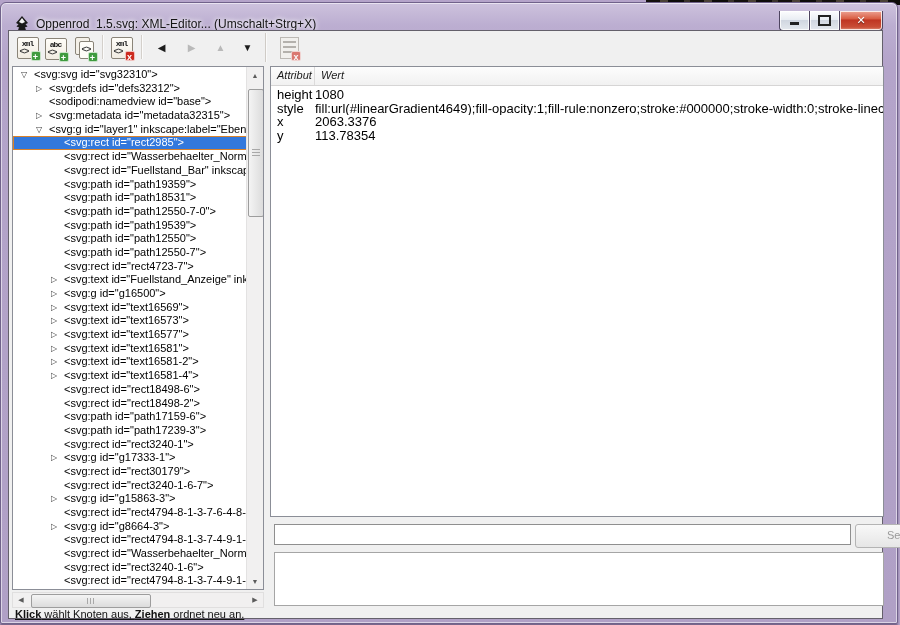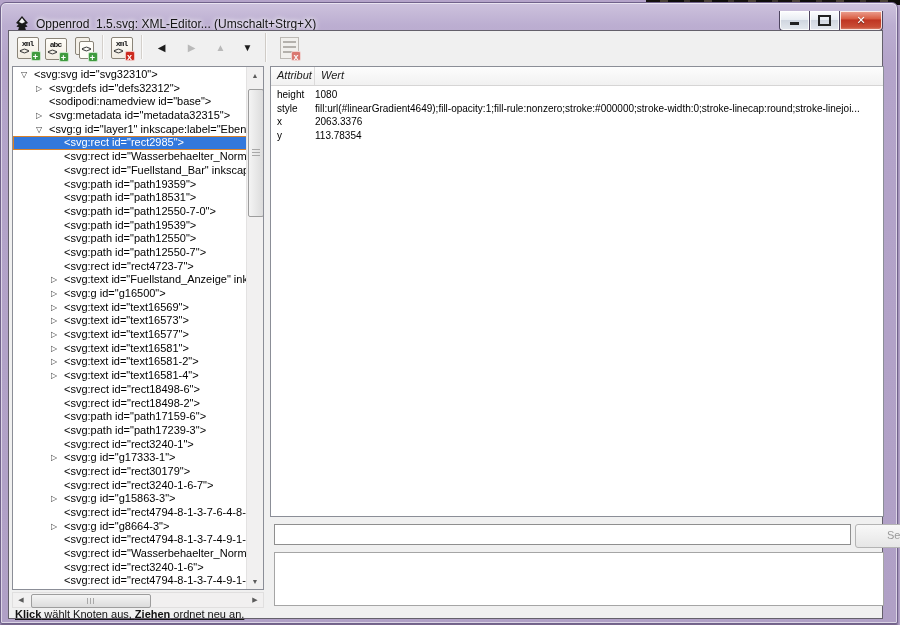--- a/index.html
+++ b/index.html
@@ -130,21 +130,21 @@
   .attr-panel{
     position:absolute;left:261px;top:35px;width:614px;height:451px;
     background:#fff;border:1px solid #8b8e97;box-sizing:border-box;overflow:hidden;
   }
   .attr-header{position:absolute;left:0;top:0;right:0;height:18px;
     background:linear-gradient(180deg,#fdfdfd,#f1f1f1);border-bottom:1px solid #d6d5d5;display:flex;}
   .attr-header .hcell{font-size:11px;color:#1a1a1a;line-height:17px;padding-left:6px;box-sizing:border-box;font-style:italic;}
   .hcell.name{width:44px;border-right:1px solid #dcdbdb;}
   .hcell.value{flex:1;}
   .attr-rows{position:absolute;left:0;top:21px;right:0;}
-  .attr-row{height:13.5px;line-height:13.5px;font-size:10px;display:flex;white-space:nowrap;}
+  .attr-row{height:13.5px;line-height:13.5px;font-size:13px;display:flex;white-space:nowrap;}
   .attr-name{width:44px;flex:0 0 44px;padding-left:6px;box-sizing:border-box;color:#000;}
   .attr-value{flex:1;overflow:hidden;color:#000;white-space:pre;}
 
   
   .attr-input{
     position:absolute;left:265px;top:493px;width:577px;height:21px;
     border:1px solid #8f8f8f;background:#fff;box-sizing:border-box;
     font-size:11px;padding:0 3px;font-family:"Liberation Sans",sans-serif;
   }
   .set-btn{

